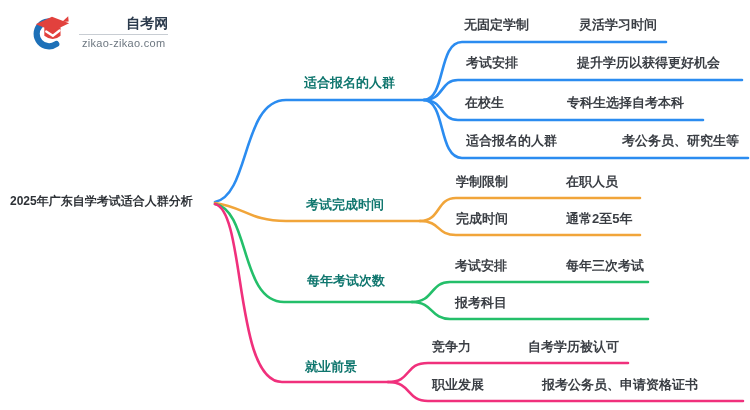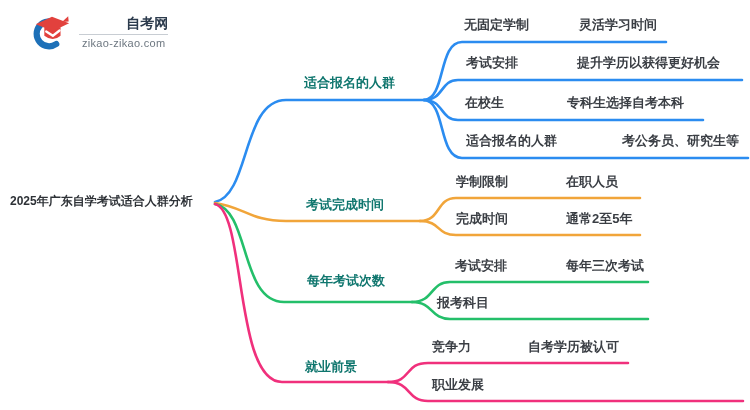--- a/index.html
+++ b/index.html
@@ -79,20 +79,21 @@
 
   <div class="node branch-label" style="left:306px;top:196px">考试完成时间</div>
   <div class="node child-label" style="left:456px;top:173px">学制限制</div>
   <div class="node child-value" style="left:566px;top:173px">在职人员</div>
   <div class="node child-label" style="left:456px;top:210px">完成时间</div>
   <div class="node child-value" style="left:566px;top:210px">通常2至5年</div>
 
   <div class="node branch-label" style="left:307px;top:272px">每年考试次数</div>
   <div class="node child-label" style="left:455px;top:257px">考试安排</div>
   <div class="node child-value" style="left:566px;top:257px">每年三次考试</div>
-  <div class="node child-label" style="left:437px;top:294px">报考科目</div>
+  <div class="node child-label" style="left:455px;top:294px">报考科目</div>
 
   <div class="node branch-label" style="left:305px;top:358px">就业前景</div>
   <div class="node child-label" style="left:432px;top:338px">竞争力</div>
   <div class="node child-value" style="left:528px;top:338px">自考学历被认可</div>
   <div class="node child-label" style="left:432px;top:376px">职业发展</div>
+  <div class="node child-value" style="left:542px;top:376px">报考公务员、申请资格证书</div>
 
 </div>
 
 </body></html>

